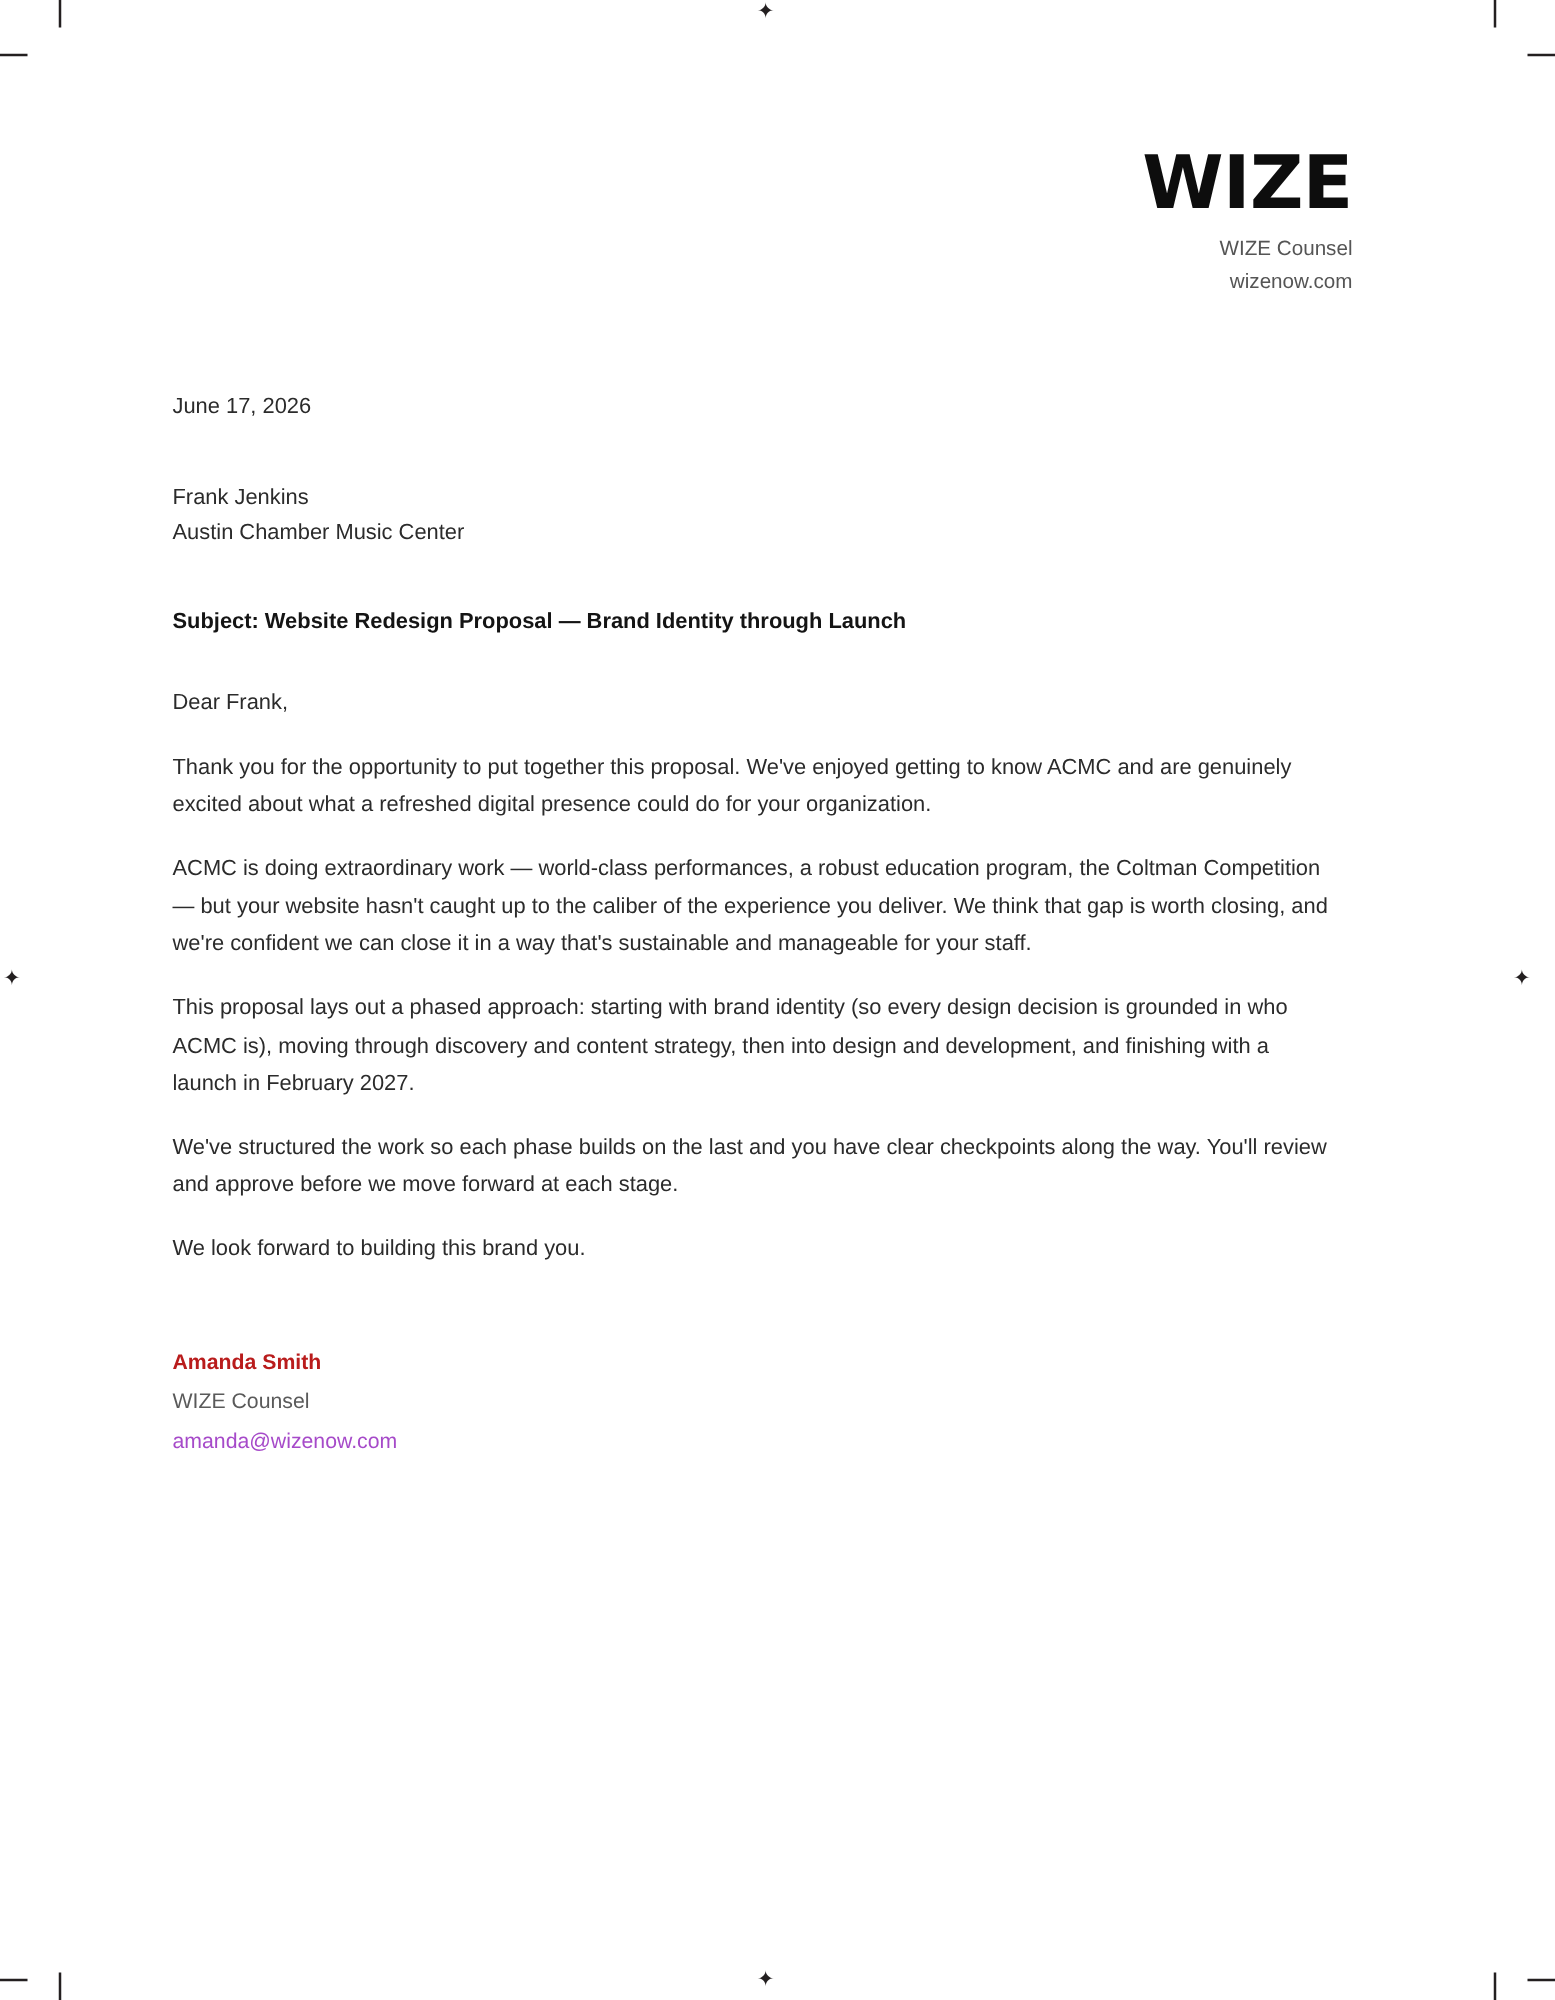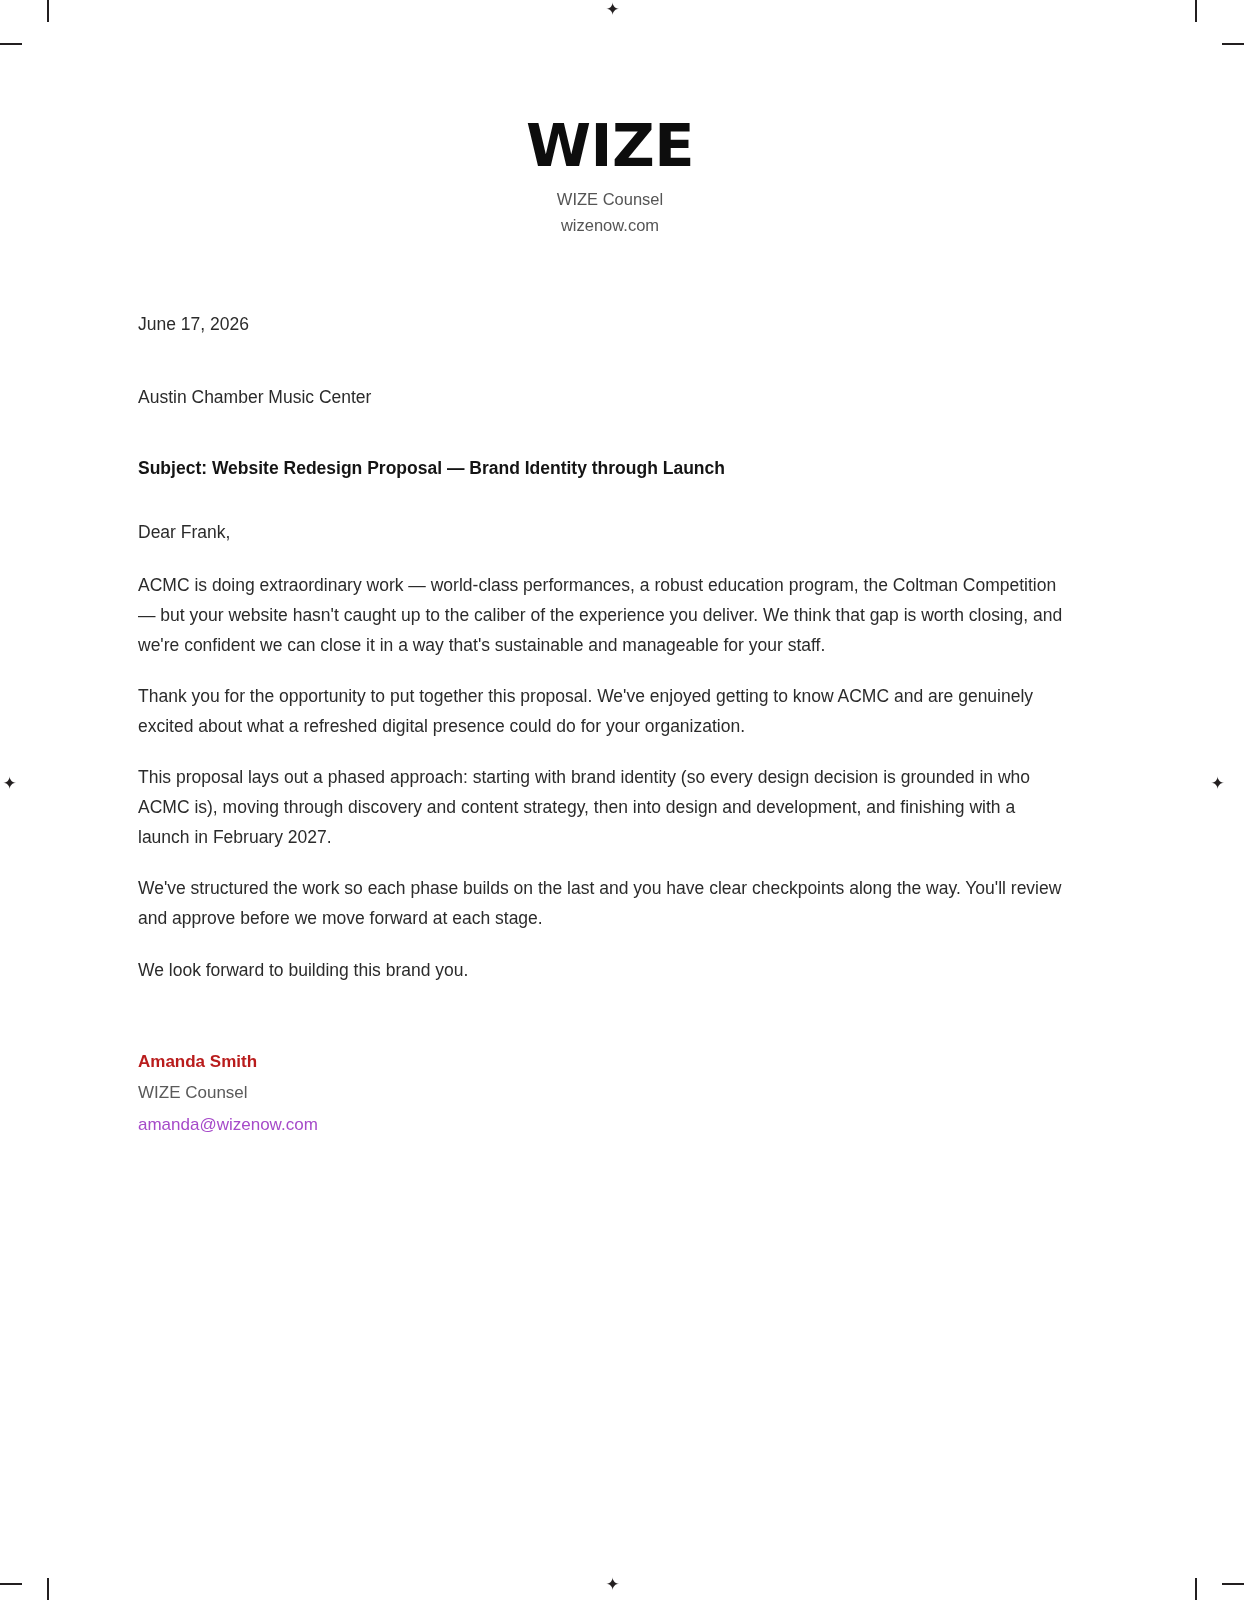--- a/index.html
+++ b/index.html
@@ -43,21 +43,21 @@
   
   .content {
     position: absolute;
     left: 138px;
     top: 0;
     width: 944px;
   }
 
   .letterhead {
     padding-top: 116px;
-    text-align: center;
+    text-align: right;
   }
   .wordmark {
     font-family: "DejaVu Sans", sans-serif;
     font-weight: 700;
     font-size: 59px;
     letter-spacing: -0.5px;
     line-height: 1.0;
     color: #0d0d0d;
     margin: 0;
   }
@@ -159,30 +159,31 @@
       <div class="wordmark">WIZE</div>
       <div class="letterhead-sub">
         <div>WIZE Counsel</div>
         <div>wizenow.com</div>
       </div>
     </div>
 
     <div class="letter-date">June 17, 2026</div>
 
     <div class="recipient">
+      <div>Frank Jenkins</div>
       <div>Austin Chamber Music Center</div>
     </div>
 
     <div class="subject-line">Subject: Website Redesign Proposal — Brand Identity through Launch</div>
 
     <div class="salutation">Dear Frank,</div>
 
     <div class="body-copy">
+      <p>Thank you for the opportunity to put together this proposal. We've enjoyed getting to know ACMC and are genuinely excited about what a refreshed digital presence could do for your organization.</p>
       <p>ACMC is doing extraordinary work — world-class performances, a robust education program, the Coltman Competition — but your website hasn't caught up to the caliber of the experience you deliver. We think that gap is worth closing, and we're confident we can close it in a way that's sustainable and manageable for your staff.</p>
-      <p>Thank you for the opportunity to put together this proposal. We've enjoyed getting to know ACMC and are genuinely excited about what a refreshed digital presence could do for your organization.</p>
       <p>This proposal lays out a phased approach: starting with brand identity (so every design decision is grounded in who ACMC is), moving through discovery and content strategy, then into design and development, and finishing with a launch in February 2027.</p>
       <p>We've structured the work so each phase builds on the last and you have clear checkpoints along the way. You'll review and approve before we move forward at each stage.</p>
       <p>We look forward to building this brand you.</p>
     </div>
 
 
     <div class="signature">
       <div class="sig-name">Amanda Smith</div>
       <div class="sig-title">WIZE Counsel</div>
       <div><a class="sig-email" href="#">amanda@wizenow.com</a></div>

